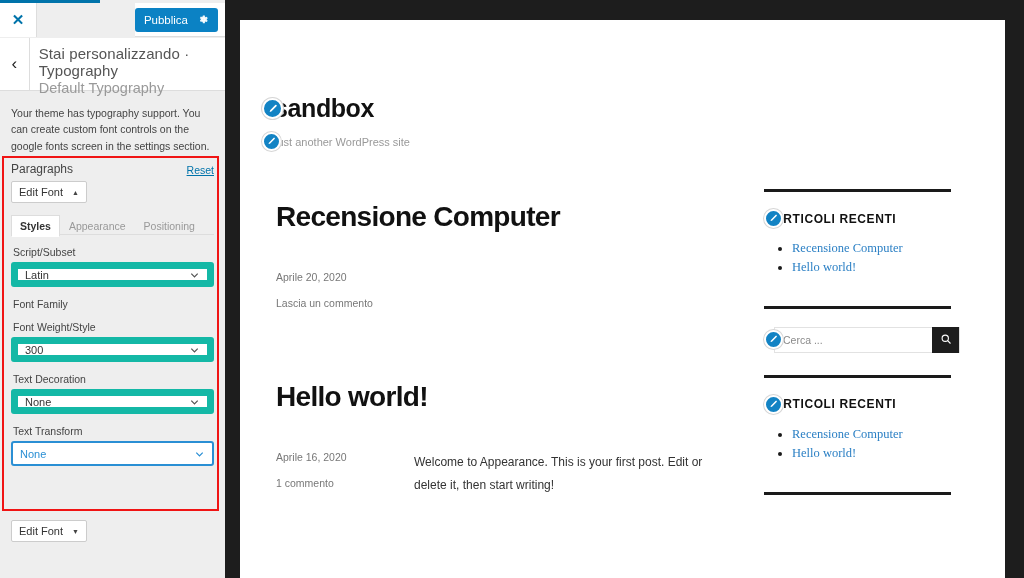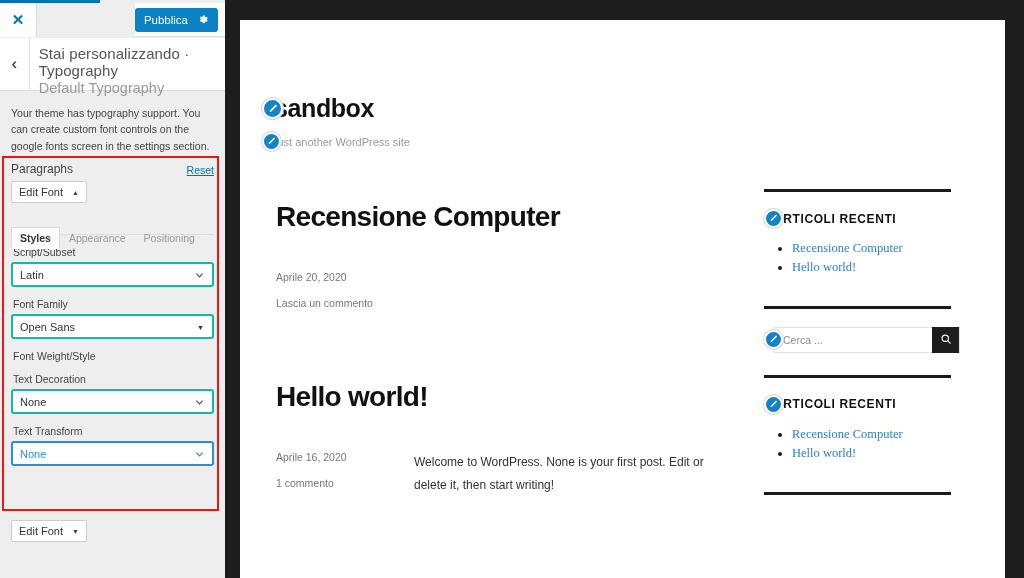--- a/index.html
+++ b/index.html
@@ -112,31 +112,31 @@
     cursor: pointer;
   }
   .tri { font-size: 7px; color: #444; line-height: 1; }
 
   .tabs { display: flex; margin-top: 9px; border-bottom: 1px solid #ddd; }
   .tab {
     font-size: 10.5px; color: #999;
     padding: 4px 8px 4px 8px;
     cursor: pointer;
     border: 1px solid transparent; border-bottom: none;
-    position: relative; top: 15px;
+    position: relative; top: 3px;
   }
   .tab.active {
     background: #fff; color: #333; font-weight: 700;
     border-color: #ddd; border-bottom: 1px solid #fff;
   }
 
   .field-label { font-size: 10.5px; color: #444; margin: 11px 0 4px 2px; }
   .sel {
     position: relative;
-    background: #fff; border: 2px solid #14b8a6; border-radius: 3px;
+    background: #fff; border: 7px solid #14b8a6; border-radius: 3px;
     height: 25px;
     display: flex; align-items: center;
     padding: 0 7px;
     font-size: 11px; color: #333;
     cursor: pointer;
   }
   .sel .chev {
     position: absolute; right: 7px; top: 50%;
     transform: translateY(-50%);
     display: flex;
@@ -293,26 +293,30 @@
       <div class="sel">
         <span>Latin</span>
         <span class="chev">
           <svg width="11" height="11" viewBox="0 0 12 12" fill="none" stroke="#555" stroke-width="1.4">
               <path d="M2.5 4.5L6 8l3.5-3.5"></path>
             </svg>
         </span>
       </div>
 
       <div class="field-label">Font Family</div>
-      <div class="sel plain">
-        <span>Open Sans</span>
-        <span class="smalltri">▼</span>
-      </div>
 
       <div class="field-label">Font Weight/Style</div>
+      <div class="sel">
+        <span>300</span>
+        <span class="chev">
+          <svg width="11" height="11" viewBox="0 0 12 12" fill="none" stroke="#555" stroke-width="1.4">
+              <path d="M2.5 4.5L6 8l3.5-3.5"></path>
+            </svg>
+        </span>
+      </div>
 
       <div class="field-label">Text Decoration</div>
       <div class="sel">
         <span>None</span>
         <span class="chev">
           <svg width="11" height="11" viewBox="0 0 12 12" fill="none" stroke="#555" stroke-width="1.4">
               <path d="M2.5 4.5L6 8l3.5-3.5"></path>
             </svg>
         </span>
       </div>
@@ -374,21 +378,21 @@
           </div>
         </article>
 
         <article class="post" style="margin-top:58px">
           <h1 class="post-title">Hello world!</h1>
           <div class="post-body">
             <div class="post-meta">
               <div class="meta-line">Aprile 16, 2020</div>
               <div class="meta-line">1 commento</div>
             </div>
-            <div class="post-excerpt">Welcome to WordPress. None is your first post. Edit or delete it, then start writing!</div>
+            <div class="post-excerpt">Welcome to Appearance. This is your first post. Edit or delete it, then start writing!</div>
           </div>
         </article>
 
       </div>
 
       <div class="widgets-col">
 
         <div class="widget">
           <div class="wrule"></div>
           <div class="wtitle-row">

